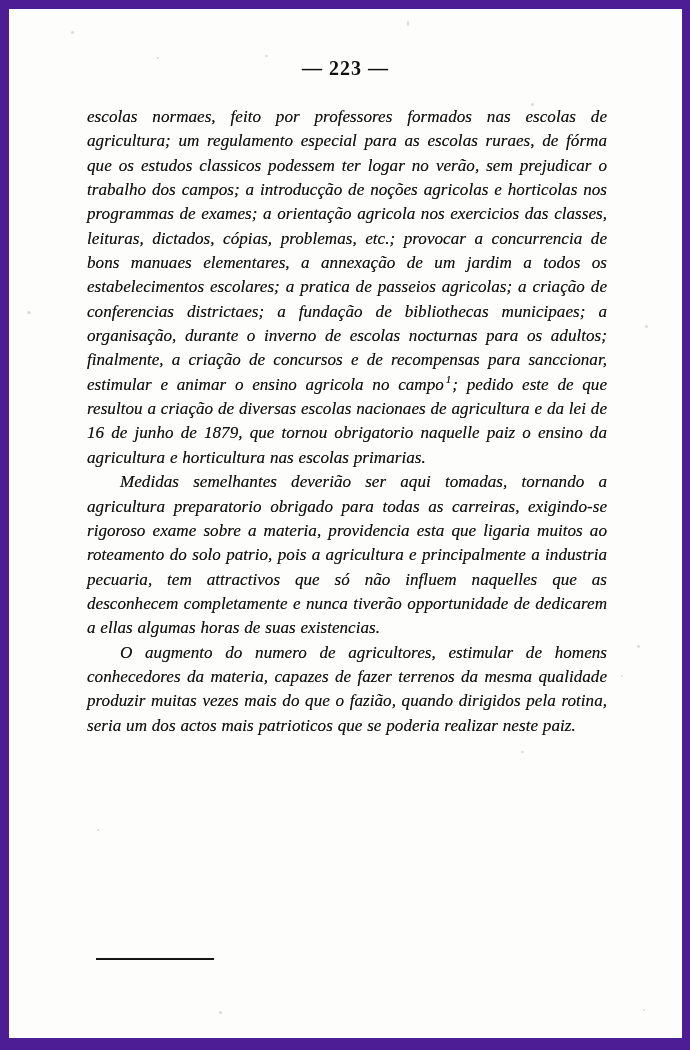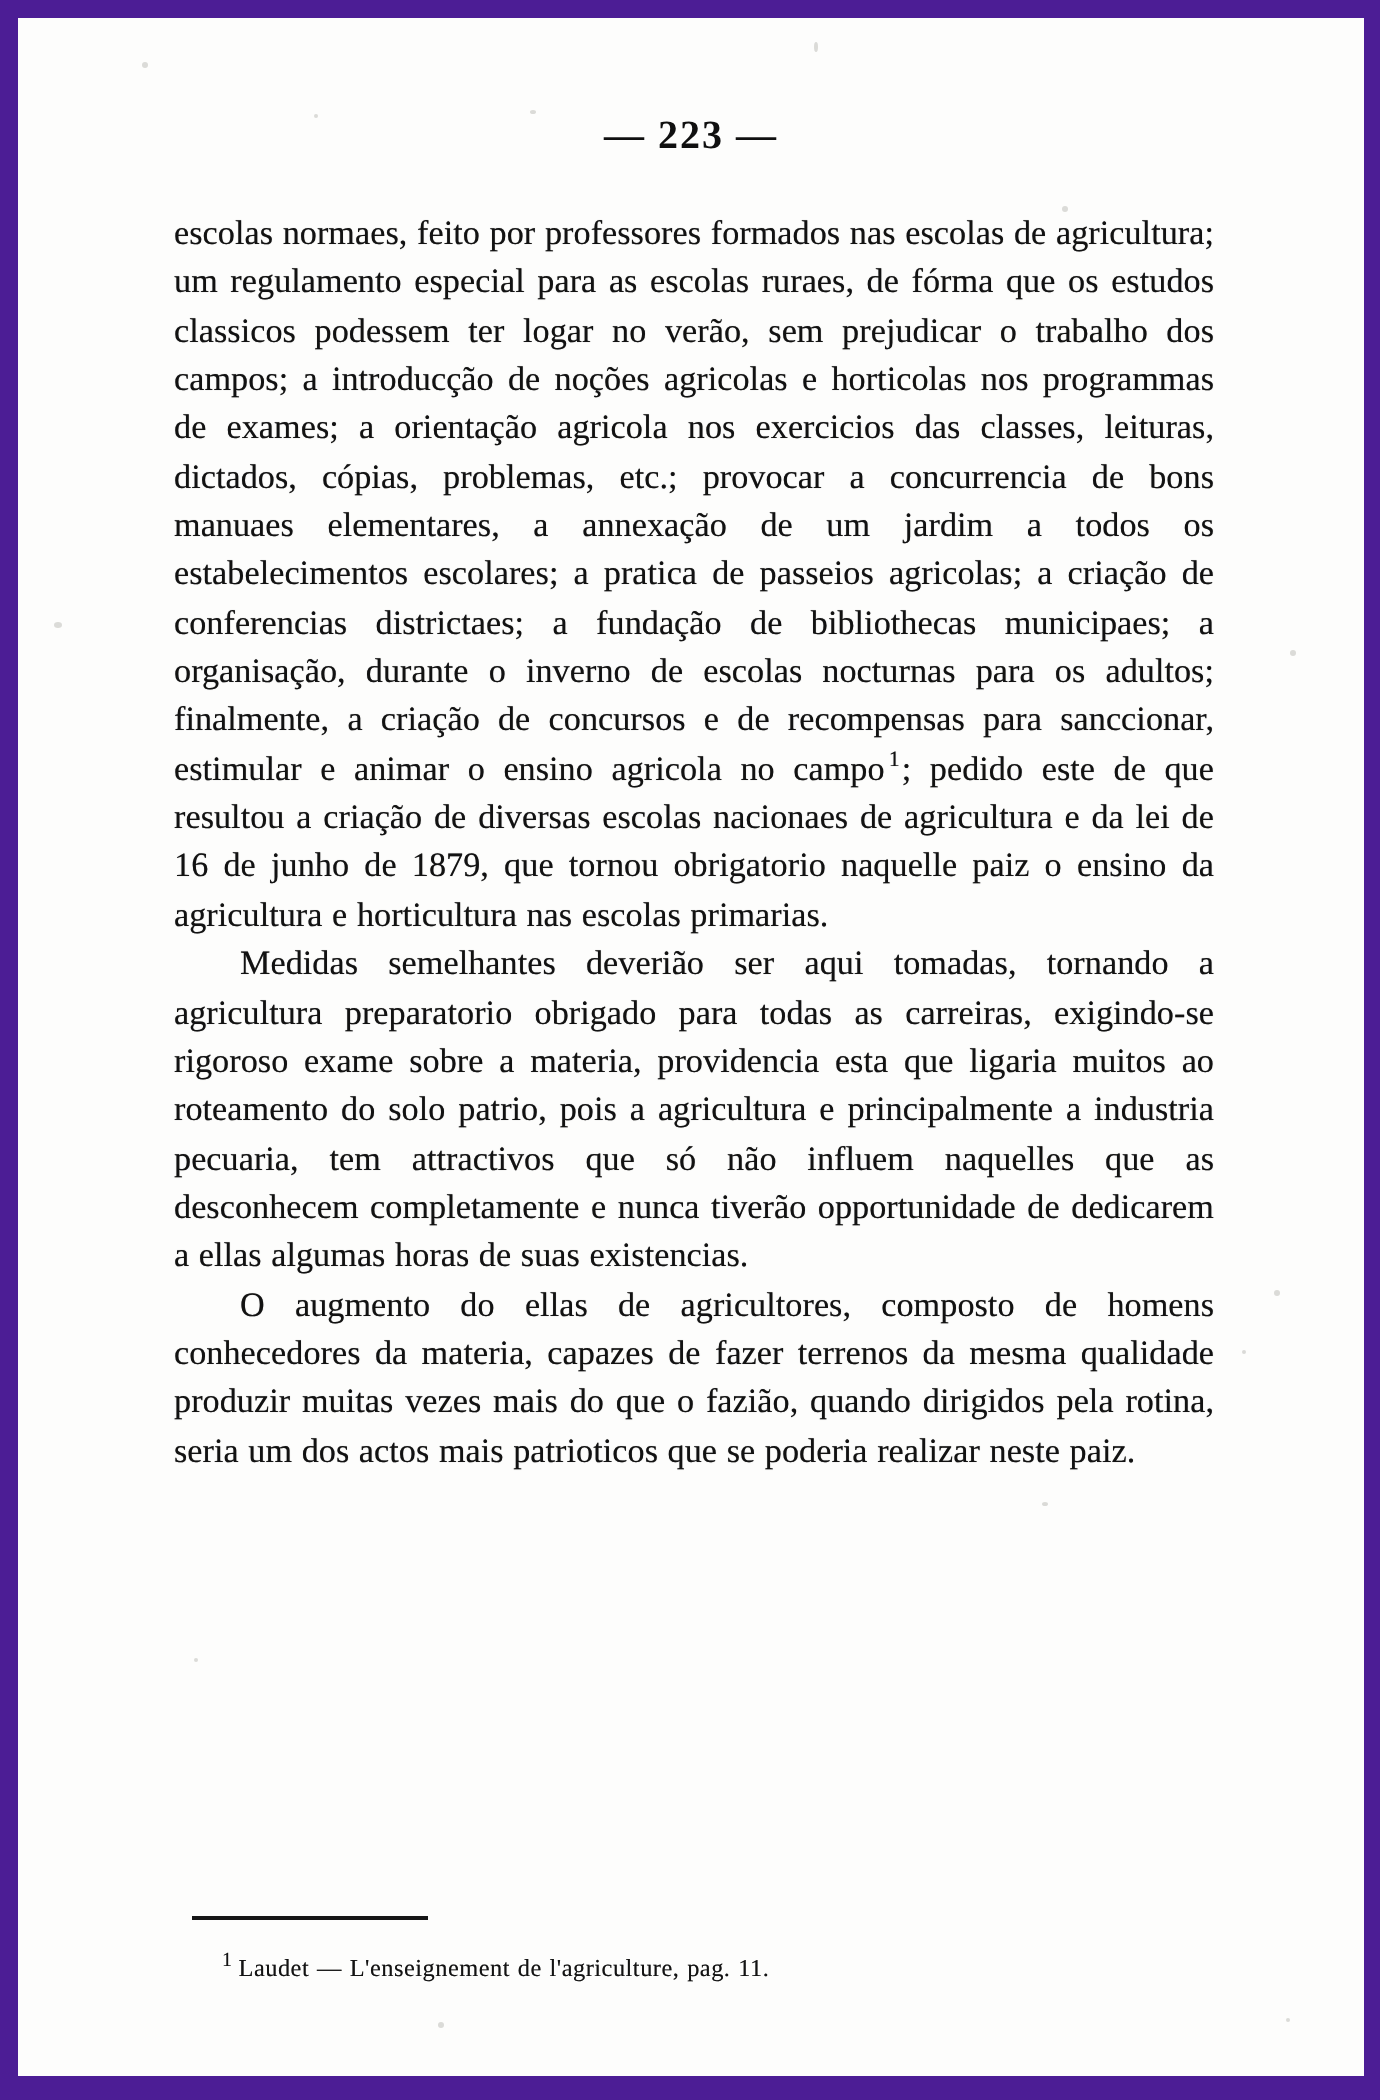--- a/index.html
+++ b/index.html
@@ -83,20 +83,21 @@
     word-spacing: 0.5px;
     letter-spacing: 0.02px;
     -webkit-font-smoothing: none;
   }
   .para.indent {
     text-indent: 33px;
   }
   
   .para {
     text-shadow: 0 0 0.35px rgba(0,0,0,0.55);
+    font-style: italic;
   }
 
   sup.fnref {
     font-size: 11px;
     vertical-align: super;
     line-height: 0;
     padding: 0 1px 0 2px;
   }
 
   
@@ -154,24 +155,23 @@
     <div id="page-header">
       <span id="page-number">— 223 —</span>
     </div>
 
     <div id="text-block">
 
       <p class="para"><span>escolas normaes, feito por professores formados nas escolas de agricultura; um regulamento especial para as escolas ruraes, de fórma que os estudos classicos podessem ter logar no verão, sem prejudicar o trabalho dos campos; a introducção de noções agricolas e horticolas nos programmas de exames; a orientação agricola nos exercicios das classes, leituras, dictados, cópias, problemas, etc.; provocar a concurrencia de bons manuaes elementares, a annexação de um jardim a todos os estabelecimentos escolares; a pratica de passeios agricolas; a criação de conferencias districtaes; a fundação de bibliothecas municipaes; a organisação, durante o inverno de escolas nocturnas para os adultos; finalmente, a criação de concursos e de recompensas para sanccionar, estimular e animar o ensino agricola no campo</span><sup class="fnref">1</sup><span>; pedido este de que resultou a criação de diversas escolas nacionaes de agricultura e da lei de 16 de junho de 1879, que tornou obrigatorio naquelle paiz o ensino da agricultura e horticultura nas escolas primarias.</span></p>
 
       <p class="para indent">Medidas semelhantes deverião ser aqui tomadas, tornando a agricultura preparatorio obrigado para todas as carreiras, exigindo-se rigoroso exame sobre a materia, providencia esta que ligaria muitos ao roteamento do solo patrio, pois a agricultura e principalmente a industria pecuaria, tem attractivos que só não influem naquelles que as desconhecem completamente e nunca tiverão opportunidade de dedicarem a ellas algumas horas de suas existencias.</p>
 
-      <p class="para indent">O augmento do ellas de agricultores, composto de homens conhecedores da materia, capazes de fazer terrenos da mesma qualidade produzir muitas vezes mais do que o fazião, quando dirigidos pela rotina, seria um dos actos mais patrioticos que se poderia realizar neste paiz.</p>
+      <p class="para indent">O augmento do numero de agricultores, estimular de homens conhecedores da materia, capazes de fazer terrenos da mesma qualidade produzir muitas vezes mais do que o fazião, quando dirigidos pela rotina, seria um dos actos mais patrioticos que se poderia realizar neste paiz.</p>
 
 
     </div>
 
     <div id="footnote-area">
       <div id="footnote-rule"></div>
-      <div id="footnote-text"><span class="marker">1</span><span>Laudet — L'enseignement de l'agriculture, pag. 11.</span></div>
     </div>
 
   </div>
 </div>
 
 </body></html>

